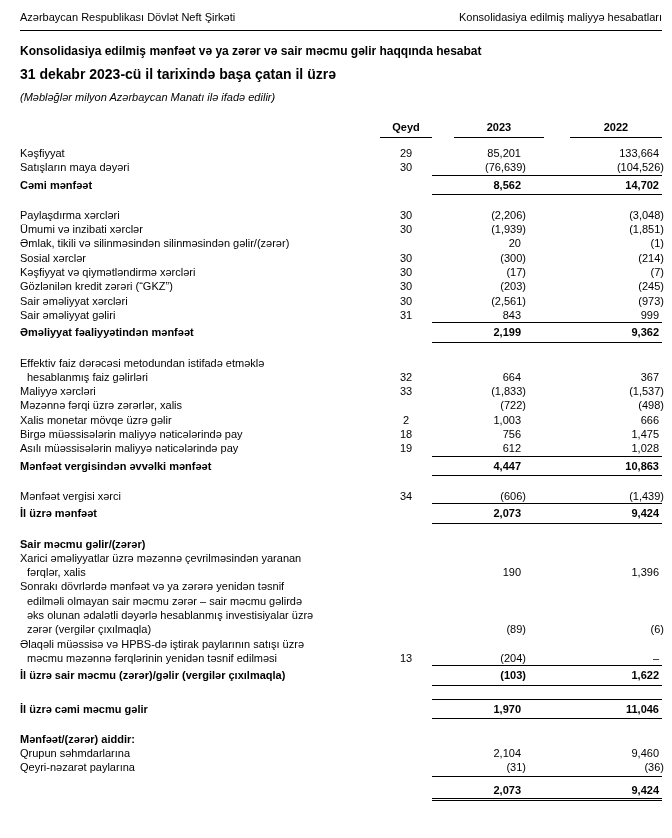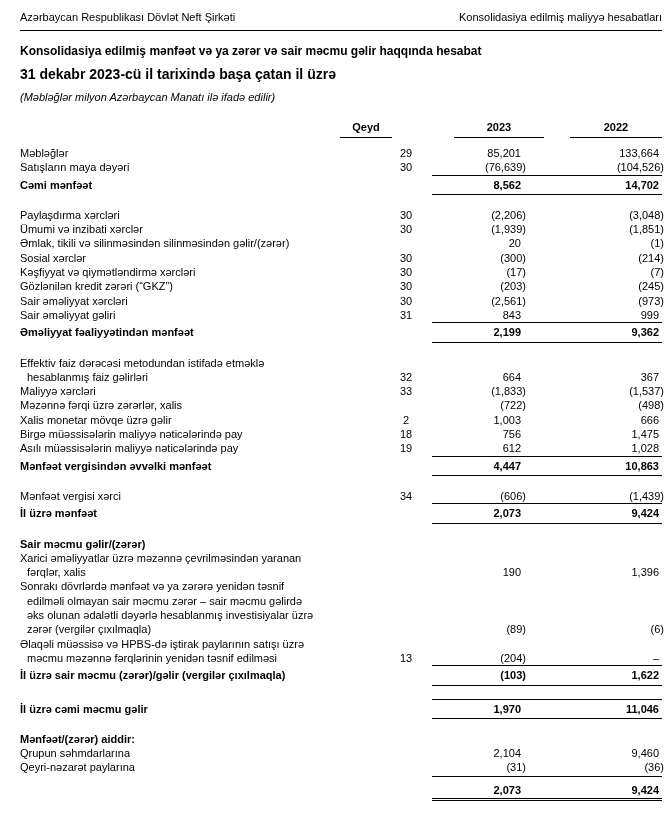--- a/index.html
+++ b/index.html
@@ -25,21 +25,21 @@
 
   .row { display:flex; align-items:flex-end; }
   .c-label { flex:1; padding-left:7px; text-indent:-7px; white-space:pre-line; }
   .c-qeyd  { width:52px; text-align:center; }
   .c-nums  { width:230px; display:flex; }
   .c-v1 { width:112px; text-align:right; padding-right:23px; }
   .c-v2 { width:118px; text-align:right; padding-right:3px; }
   .c-v1 span.paren, .c-v2 span.paren { margin-right:-5px; }
 
   
-  .thead { font-weight:bold;gap:40px; }
+  .thead { font-weight:bold; }
   .thead .hd { display:block; border-bottom:1px solid #000; padding-bottom:2px; text-align:center; line-height:15px; }
   .thead .c-v1 { padding:0; }
   .thead .c-v2 { padding:0; }
   .thead .c-v1 .hd { margin-left:22px; }
   .thead .c-v2 .hd { margin-left:26px; }
 
   .tbody { margin-top:8px; }
 
   .row.spacer { height:13px; }
   .row.heading { font-weight:bold; }
@@ -75,21 +75,21 @@
         <div class="c-v1">
           <span class="hd">2023</span>
         </div>
         <div class="c-v2">
           <span class="hd">2022</span>
         </div>
       </div>
     </div>
     <div class="tbody">
         <div class="row normal">
-          <div class="c-label">Məbləğlər</div>
+          <div class="c-label">Kəşfiyyat</div>
           <div class="c-qeyd">29</div>
           <div class="c-nums">
             <div class="c-v1"><span>85,201</span></div>
             <div class="c-v2"><span>133,664</span></div>
           </div>
         </div>
         <div class="row normal">
           <div class="c-label">Satışların maya dəyəri</div>
           <div class="c-qeyd">30</div>
           <div class="c-nums">

